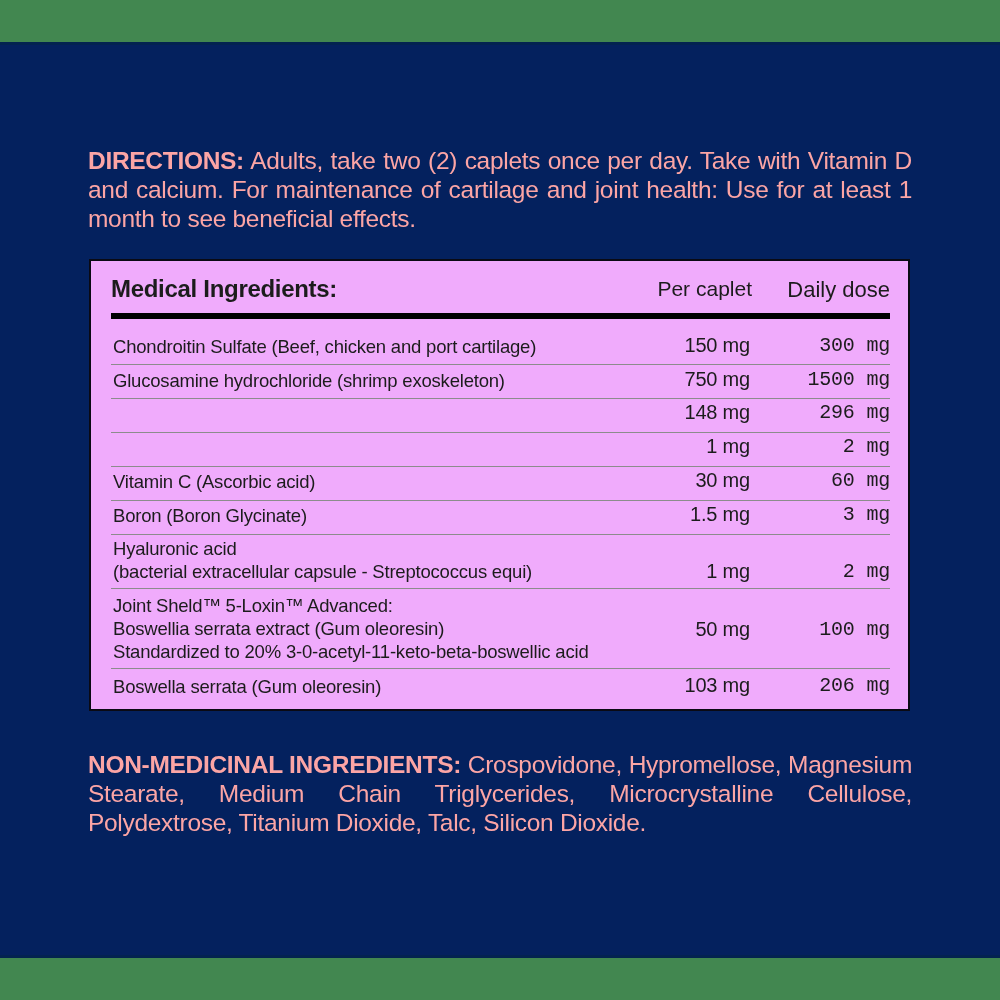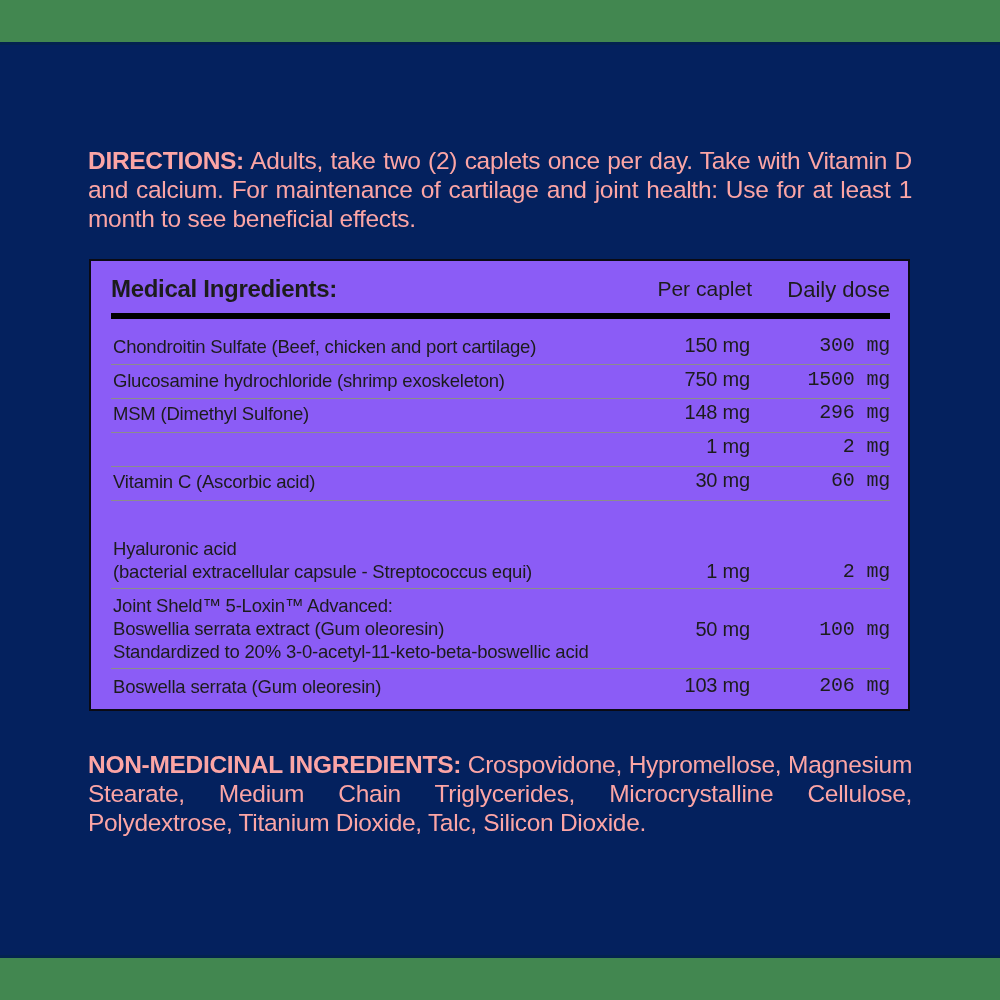--- a/index.html
+++ b/index.html
@@ -17,21 +17,21 @@
     position:absolute; left:88px; width:824px; color:#fca5a5;
     font-size:24.5px; line-height:29px; text-align:justify;
     letter-spacing:-0.3px;
   }
   .para b { font-weight:bold; }
   .directions { top:146px; }
   .nonmed { top:750px; }
 
   .table-box {
     position:absolute; left:89px; top:259px; width:821px; height:452px;
-    background:#8b5cf6; border:2px solid #0a0a14; box-sizing:border-box;
+    background:#f0abfc; border:2px solid #0a0a14; box-sizing:border-box;
   }
   .thead {
     position:absolute; left:20px; right:18px; top:14px; height:34px;
     color:#1c1c1c;
   }
   .thead .title { position:absolute; left:0; top:0; font-size:24px; font-weight:bold; letter-spacing:-0.3px; }
   .thead .col1 { position:absolute; right:138px; top:2px; font-size:21px; }
   .thead .col2 { position:absolute; right:0; top:2px; font-size:22px; }
   .head-rule { position:absolute; left:20px; right:18px; top:52px; height:6px; background:#000; }
 
@@ -64,32 +64,36 @@
     <span class="name" style="top:4px">Chondroitin Sulfate (Beef, chicken and port cartilage)</span>
     <span class="v1" style="top:3px">150 mg</span>
     <span class="v2" style="top:3px">300 mg</span>
   </div>
   <div class="row" style="top:104px;height:34px;">
     <span class="name" style="top:4px">Glucosamine hydrochloride (shrimp exoskeleton)</span>
     <span class="v1" style="top:3px">750 mg</span>
     <span class="v2" style="top:3px">1500 mg</span>
   </div>
   <div class="row" style="top:138px;height:34px;">
-    <span class="name" style="top:3px">MSM (Dimethyl Sulfone)</span>
     <span class="v1" style="top:2px">148 mg</span>
     <span class="v2" style="top:2px">296 mg</span>
   </div>
   <div class="row" style="top:172px;height:34px;">
     <span class="v1" style="top:2px">1 mg</span>
     <span class="v2" style="top:2px">2 mg</span>
   </div>
   <div class="row" style="top:206px;height:34px;">
     <span class="name" style="top:3px">Vitamin C (Ascorbic acid)</span>
     <span class="v1" style="top:2px">30 mg</span>
     <span class="v2" style="top:2px">60 mg</span>
+  </div>
+  <div class="row" style="top:240px;height:34px;">
+    <span class="name" style="top:3px">Boron (Boron Glycinate)</span>
+    <span class="v1" style="top:2px">1.5 mg</span>
+    <span class="v2" style="top:2px">3 mg</span>
   </div>
   <div class="row" style="top:274px;height:54px;">
     <span class="name" style="top:2px">
       <span style="display:block">Hyaluronic acid</span>
       <span style="display:block">(bacterial extracellular capsule - Streptococcus equi)</span>
     </span>
     <span class="v1" style="top:25px">1 mg</span>
     <span class="v2" style="top:25px">2 mg</span>
   </div>
   <div class="row" style="top:328px;height:80px;">

